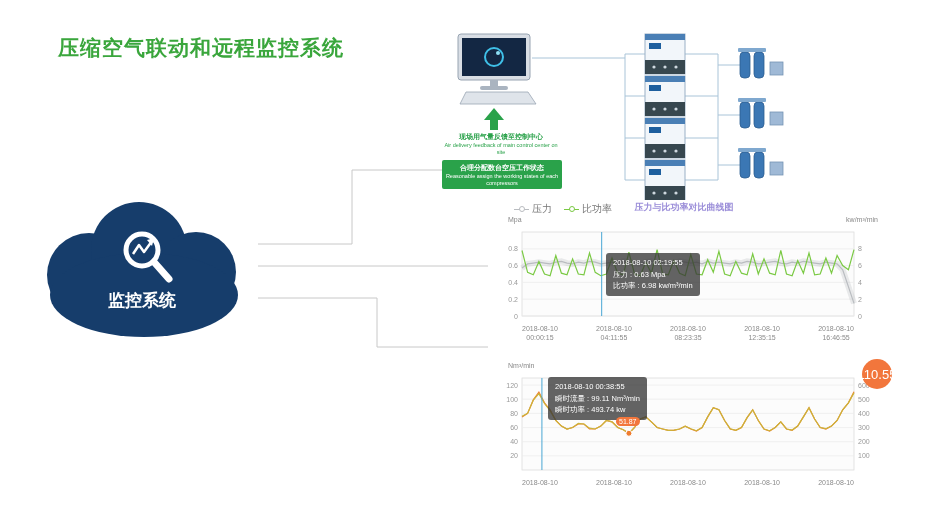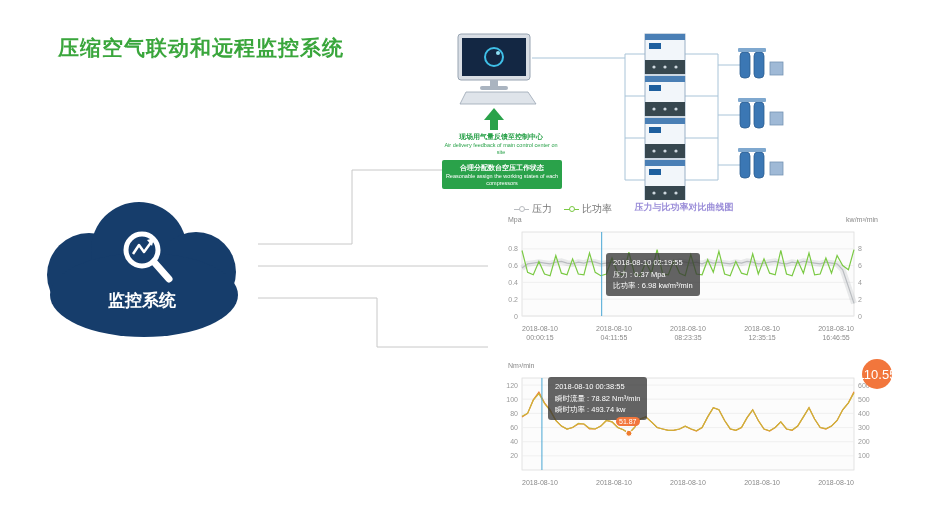--- a/index.html
+++ b/index.html
@@ -195,21 +195,21 @@
         <text x="370" y="57.9" font-size="7" fill="#999">4</text>
         <text x="370" y="74.7" font-size="7" fill="#999">2</text>
         <text x="370" y="91.5" font-size="7" fill="#999">0</text>
         <polyline points="34.0,41.1 39.6,36.9 45.3,36.1 50.9,35.2 56.5,36.1 62.1,36.9 67.8,35.2 73.4,34.4 79.0,36.1 84.6,36.9 90.3,35.2 95.9,36.1 101.5,34.4 107.2,35.2 112.8,36.9 118.4,36.1 124.0,35.2 129.7,36.1 135.3,34.4 140.9,35.2 146.5,36.1 152.2,36.9 157.8,35.2 163.4,34.4 169.1,36.1 174.7,35.2 180.3,36.9 185.9,36.1 191.6,34.4 197.2,35.2 202.8,36.1 208.4,35.2 214.1,36.9 219.7,34.4 225.3,36.1 230.9,35.2 236.6,36.1 242.2,36.9 247.8,35.2 253.5,36.1 259.1,34.4 264.7,35.2 270.3,36.9 276.0,36.1 281.6,35.2 287.2,34.4 292.8,36.1 298.5,36.9 304.1,35.2 309.7,36.1 315.4,34.4 321.0,35.2 326.6,36.1 332.2,36.9 337.9,35.2 343.5,36.1 349.1,36.9 354.7,42.8 360.4,59.6 366.0,76.4" fill="none" stroke="#b9bcc0" stroke-width="6" opacity="0.3"></polyline>
         <polyline points="34.0,41.1 39.6,36.9 45.3,36.1 50.9,35.2 56.5,36.1 62.1,36.9 67.8,35.2 73.4,34.4 79.0,36.1 84.6,36.9 90.3,35.2 95.9,36.1 101.5,34.4 107.2,35.2 112.8,36.9 118.4,36.1 124.0,35.2 129.7,36.1 135.3,34.4 140.9,35.2 146.5,36.1 152.2,36.9 157.8,35.2 163.4,34.4 169.1,36.1 174.7,35.2 180.3,36.9 185.9,36.1 191.6,34.4 197.2,35.2 202.8,36.1 208.4,35.2 214.1,36.9 219.7,34.4 225.3,36.1 230.9,35.2 236.6,36.1 242.2,36.9 247.8,35.2 253.5,36.1 259.1,34.4 264.7,35.2 270.3,36.9 276.0,36.1 281.6,35.2 287.2,34.4 292.8,36.1 298.5,36.9 304.1,35.2 309.7,36.1 315.4,34.4 321.0,35.2 326.6,36.1 332.2,36.9 337.9,35.2 343.5,36.1 349.1,36.9 354.7,42.8 360.4,59.6 366.0,76.4" fill="none" stroke="#b9bcc0" stroke-width="1.2"></polyline>
         <polyline points="34.0,23.5 39.6,45.3 45.3,47.8 50.9,34.4 56.5,47.0 62.1,48.7 67.8,28.5 73.4,46.2 79.0,47.8 84.6,31.9 90.3,47.0 95.9,47.8 101.5,26.0 107.2,45.3 112.8,48.7 118.4,47.0 124.0,31.0 129.7,46.2 135.3,47.8 140.9,25.2 146.5,47.0 152.2,48.7 157.8,35.2 163.4,46.2 169.1,22.6 174.7,47.0 180.3,47.8 185.9,33.6 191.6,46.2 197.2,48.7 202.8,27.7 208.4,47.0 214.1,47.8 219.7,32.7 225.3,45.3 230.9,24.3 236.6,47.0 242.2,48.7 247.8,34.4 253.5,46.2 259.1,47.8 264.7,26.8 270.3,47.0 276.0,31.9 281.6,46.2 287.2,47.8 292.8,23.5 298.5,47.0 304.1,48.7 309.7,33.6 315.4,46.2 321.0,26.0 326.6,47.8 332.2,47.0 337.9,31.0 343.5,46.2 349.1,28.5 354.7,38.6 360.4,42.8 366.0,22.6" fill="none" stroke="#7ac943" stroke-width="1.2"></polyline>
         <line x1="113.67999999999999" x2="113.67999999999999" y1="5" y2="89" stroke="#49a6d4" stroke-width="1"></line>
       </svg>
     <div class="tooltip">
       <div>2018-08-10 02:19:55</div>
-      <div>压力 : 0.37 Mpa</div>
+      <div>压力 : 0.63 Mpa</div>
       <div>比功率 : 6.98 kw/m³/min</div>
     </div>
   </div>
   <div class="x-labels">
       <div class="x-label">
         <div>2018-08-10</div>
         <div>00:00:15</div>
       </div>
       <div class="x-label">
         <div>2018-08-10</div>
@@ -256,21 +256,21 @@
         <text x="370" y="57.03846153846153" font-size="7" fill="#999">300</text>
         <text x="370" y="71.1923076923077" font-size="7" fill="#999">200</text>
         <text x="370" y="85.34615384615384" font-size="7" fill="#999">100</text>
         <polyline points="34.0,43.9 39.6,40.4 45.3,26.9 50.9,19.2 56.5,29.8 62.1,36.8 67.8,47.5 73.4,53.1 79.0,56.0 84.6,54.5 90.3,51.0 95.9,51.0 101.5,56.0 107.2,56.0 112.8,53.1 118.4,47.5 124.0,48.9 129.7,54.5 135.3,56.7 140.9,60.3 146.5,54.5 152.2,46.0 157.8,43.9 163.4,48.9 169.1,54.5 174.7,56.0 180.3,57.4 185.9,57.4 191.6,56.0 197.2,53.1 202.8,56.0 208.4,58.1 214.1,54.5 219.7,43.9 225.3,34.7 230.9,36.8 236.6,47.5 242.2,56.0 247.8,57.4 253.5,54.5 259.1,44.6 264.7,36.8 270.3,47.5 276.0,56.0 281.6,58.1 287.2,54.5 292.8,48.9 298.5,56.0 304.1,57.4 309.7,53.1 315.4,43.9 321.0,34.7 326.6,46.0 332.2,54.5 337.9,56.0 343.5,53.1 349.1,47.5 354.7,36.8 360.4,29.8 366.0,18.8" fill="none" stroke="#ef7d2f" stroke-width="1.2"></polyline>
         <polyline points="34.0,43.2 39.6,40.4 45.3,27.1 50.9,20.6 56.5,30.5 62.1,37.6 67.8,47.5 73.4,53.1 79.0,56.0 84.6,54.5 90.3,50.3 95.9,51.0 101.5,55.2 107.2,56.0 112.8,53.1 118.4,47.5 124.0,48.9 129.7,54.5 135.3,56.7 140.9,60.5 146.5,54.5 152.2,46.0 157.8,43.9 163.4,48.9 169.1,54.5 174.7,56.0 180.3,57.4 185.9,57.1 191.6,56.0 197.2,53.1 202.8,55.7 208.4,57.7 214.1,54.5 219.7,43.9 225.3,34.7 230.9,36.8 236.6,47.5 242.2,55.7 247.8,57.4 253.5,54.5 259.1,44.6 264.7,36.8 270.3,47.5 276.0,56.0 281.6,57.7 287.2,54.5 292.8,48.9 298.5,56.0 304.1,57.1 309.7,53.1 315.4,43.9 321.0,34.7 326.6,46.0 332.2,54.5 337.9,55.7 343.5,53.1 349.1,47.5 354.7,36.8 360.4,29.8 366.0,19.9" fill="none" stroke="#cbb53a" stroke-width="1.2"></polyline>
         <circle cx="140.91525423728814" cy="60.292" r="3" fill="#ef7d2f" stroke="#fff" stroke-width="1"></circle>
         <line x1="53.92" x2="53.92" y1="5" y2="97" stroke="#49a6d4" stroke-width="1"></line>
       </svg>
     <div class="tooltip">
       <div>2018-08-10 00:38:55</div>
-      <div>瞬时流量 : 78.82 Nm³/min</div>
+      <div>瞬时流量 : 99.11 Nm³/min</div>
       <div>瞬时功率 : 493.74 kw</div>
     </div>
     <div class="badge">110.55</div>
     <div class="dip-label">51.87</div>
   </div>
   <div class="x-labels">
       <div class="x-label">
         <div>2018-08-10</div>
       </div>
       <div class="x-label">

